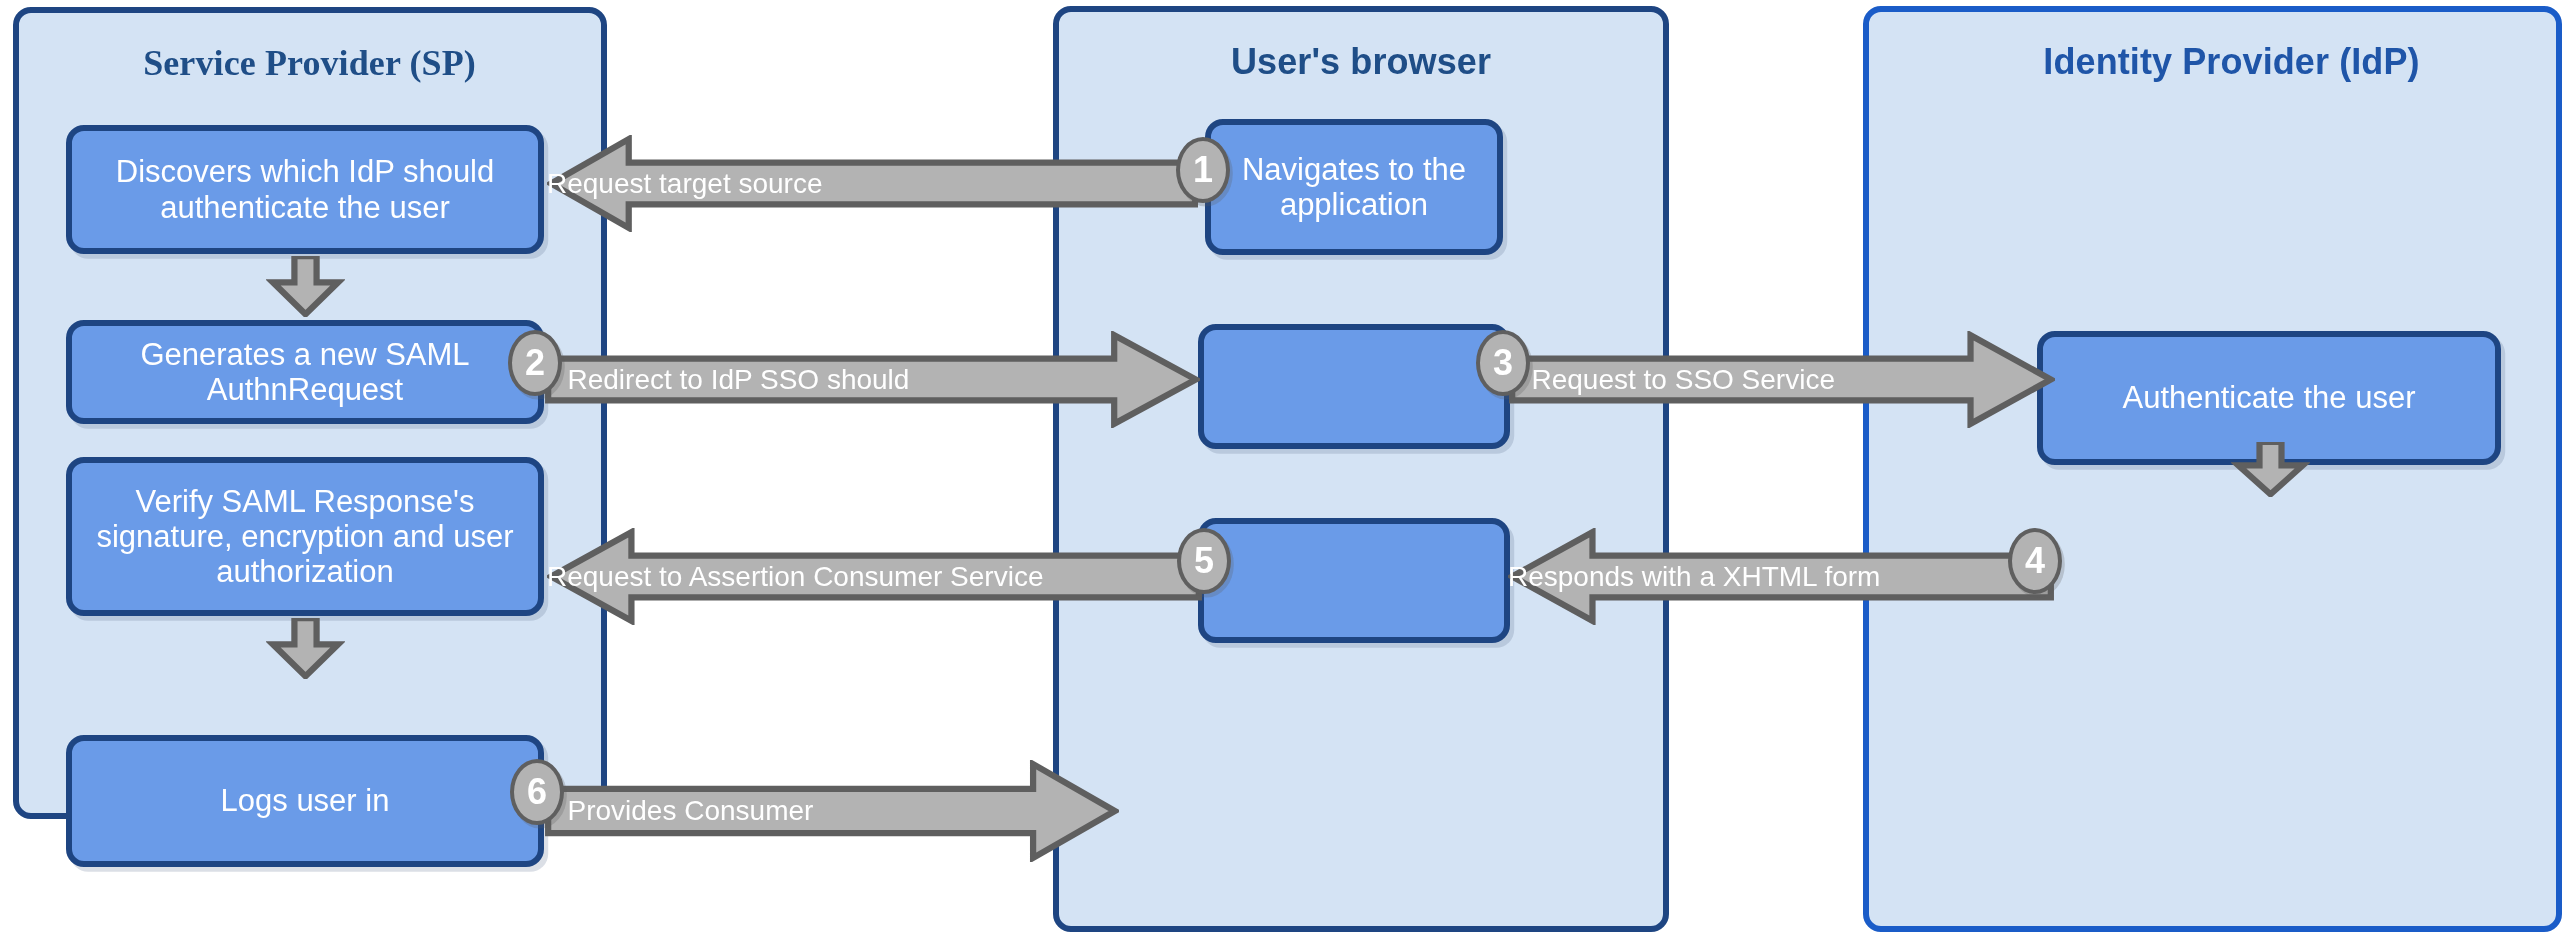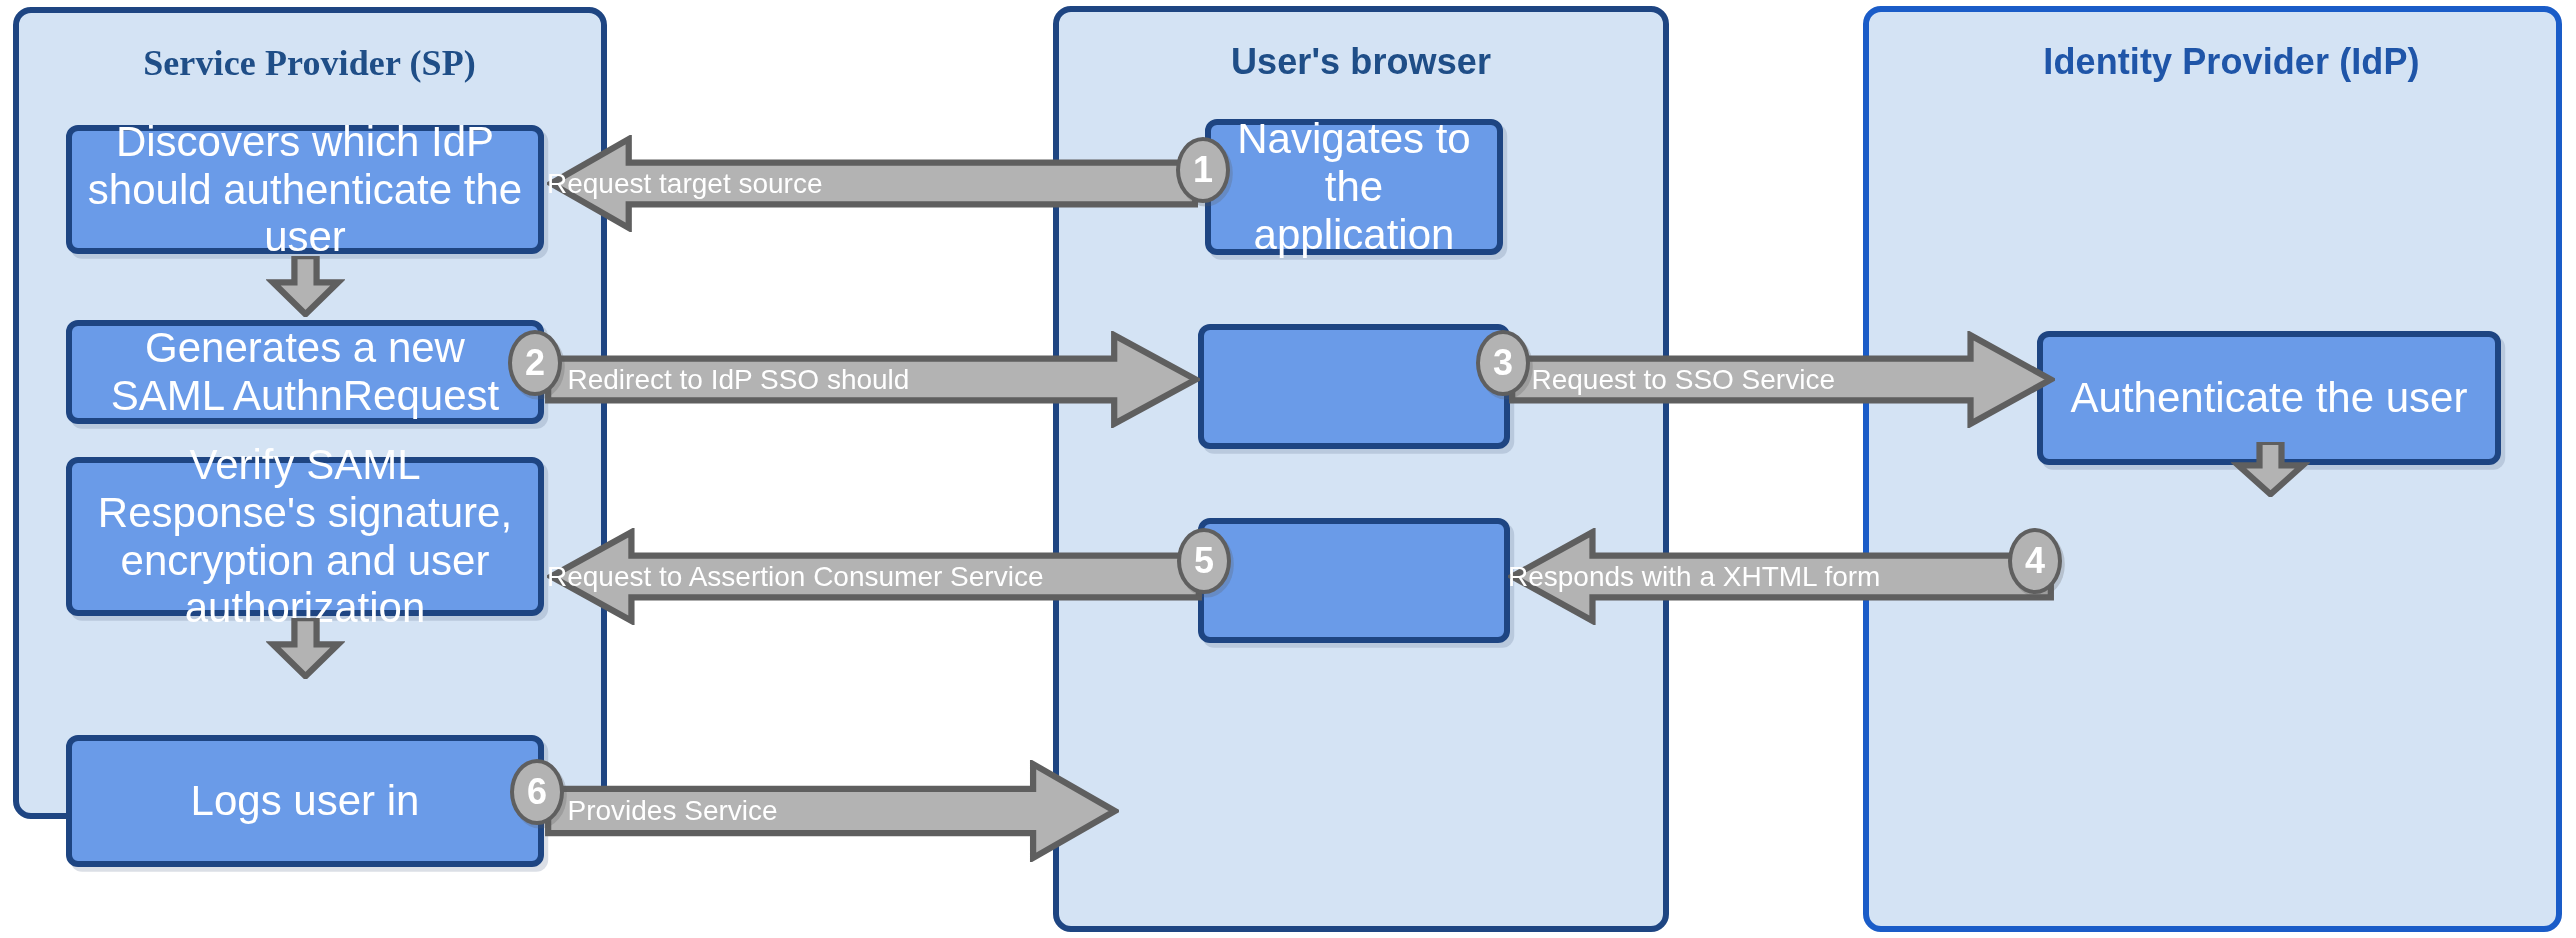--- a/index.html
+++ b/index.html
@@ -11,21 +11,21 @@
   .panel.sp{left:12.5px;top:7px;width:594px;height:812px;border:6.2px solid #1e4582;font-family:Liberation Serif, serif;}
   .panel.br{left:1053px;top:5.5px;width:616px;height:926px;border:6.2px solid #1e4582;}
   .panel.idp{left:1863px;top:5.5px;width:699px;height:926px;border:6.2px solid #1a5cc8;}
 
   .panel-title{position:absolute;left:0;right:0;top:29px;text-align:center;
     color:#1f4e87;font-weight:bold;font-size:36px;letter-spacing:0.1px;white-space:nowrap;}
   .panel.idp .panel-title{color:#1f55a8;margin-left:38px;}
 
   
   .pbox{position:absolute;box-sizing:border-box;background:#6a9be8;border:6.2px solid #1e4582;
-    border-radius:12px;color:#ffffff;font-size:42px;line-height:1.14;
+    border-radius:18px;color:#ffffff;font-size:31px;line-height:1.14;
     display:flex;align-items:center;justify-content:center;text-align:center;
     padding:4.2px 11px;box-shadow:4.2px 4.8px 0 rgba(90,110,140,.22);}
   .pbox span{display:block;width:100%;}
 
   
   .vdown{position:absolute;}
   .vdown svg{display:block;}
 
   
   .harrow{position:absolute;}
@@ -147,18 +147,18 @@
       <polygon points="6,70 122,6 122,40 942,40 942,100 122,100 122,134" fill="#b3b3b3" stroke="#5f5f5f" stroke-width="9" stroke-linejoin="miter"></polygon>
     </svg>
     <div class="alabel">Request to Assertion Consumer Service</div>
   </div>
   <div class="step" style="left:1177px;top:528px;">5</div>
 
   <div class="harrow ltr" style="left:544px;top:760px;width:575px;height:102px;">
     <svg width="575" height="102" viewBox="0 0 830 148" preserveAspectRatio="none">
       <polygon points="6,42 706,42 706,6 824,74 706,142 706,106 6,106" fill="#b3b3b3" stroke="#5f5f5f" stroke-width="9" stroke-linejoin="miter"></polygon>
     </svg>
-    <div class="alabel">Provides Service</div>
+    <div class="alabel">Provides Consumer</div>
   </div>
   <div class="step" style="left:510px;top:759px;">6</div>
 
 </div>
 
 
 </body></html>

